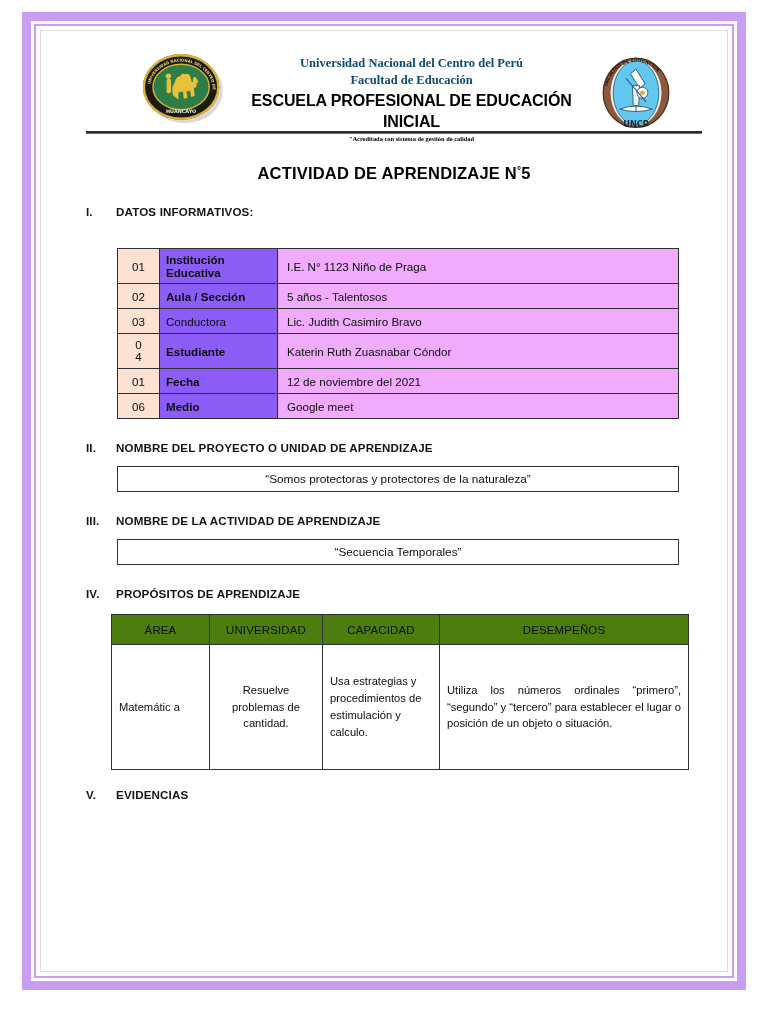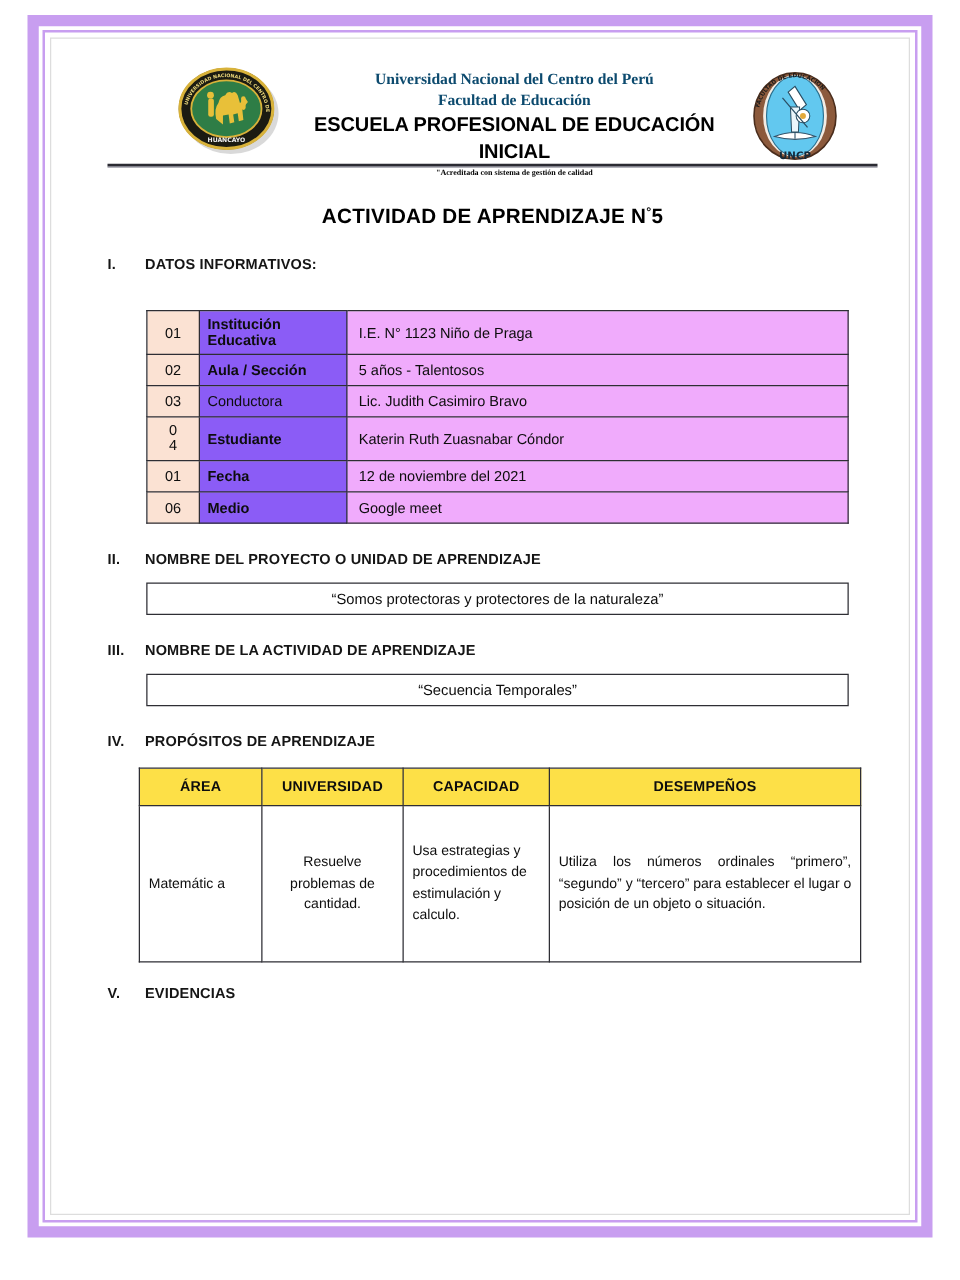--- a/index.html
+++ b/index.html
@@ -172,23 +172,23 @@
     border-collapse: collapse;
     margin: 14px 0 0 25px;
     width: 578px;
     table-layout: fixed;
   }
   table.prop th, table.prop td {
     border: 1.4px solid #2e2e34;
     color: #0d0d0d;
   }
   table.prop th {
-    background: #fde047;
+    background: #4d7c0f;
     font-size: 11.4px;
-    font-weight: bold;
+    font-weight: normal;
     height: 30px;
     letter-spacing: 0.2px;
   }
   table.prop td {
     background: #ffffff;
     font-size: 11.2px;
     height: 125px;
     vertical-align: middle;
     padding: 4px 7px;
     line-height: 1.5;

